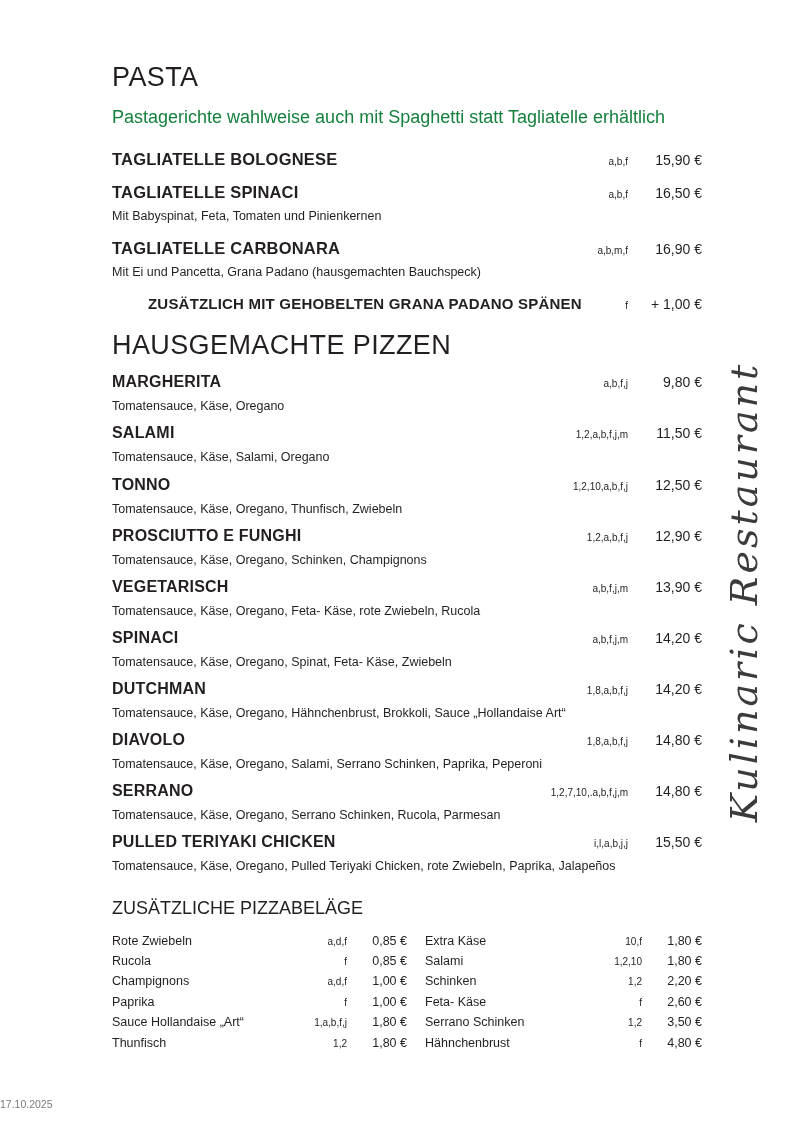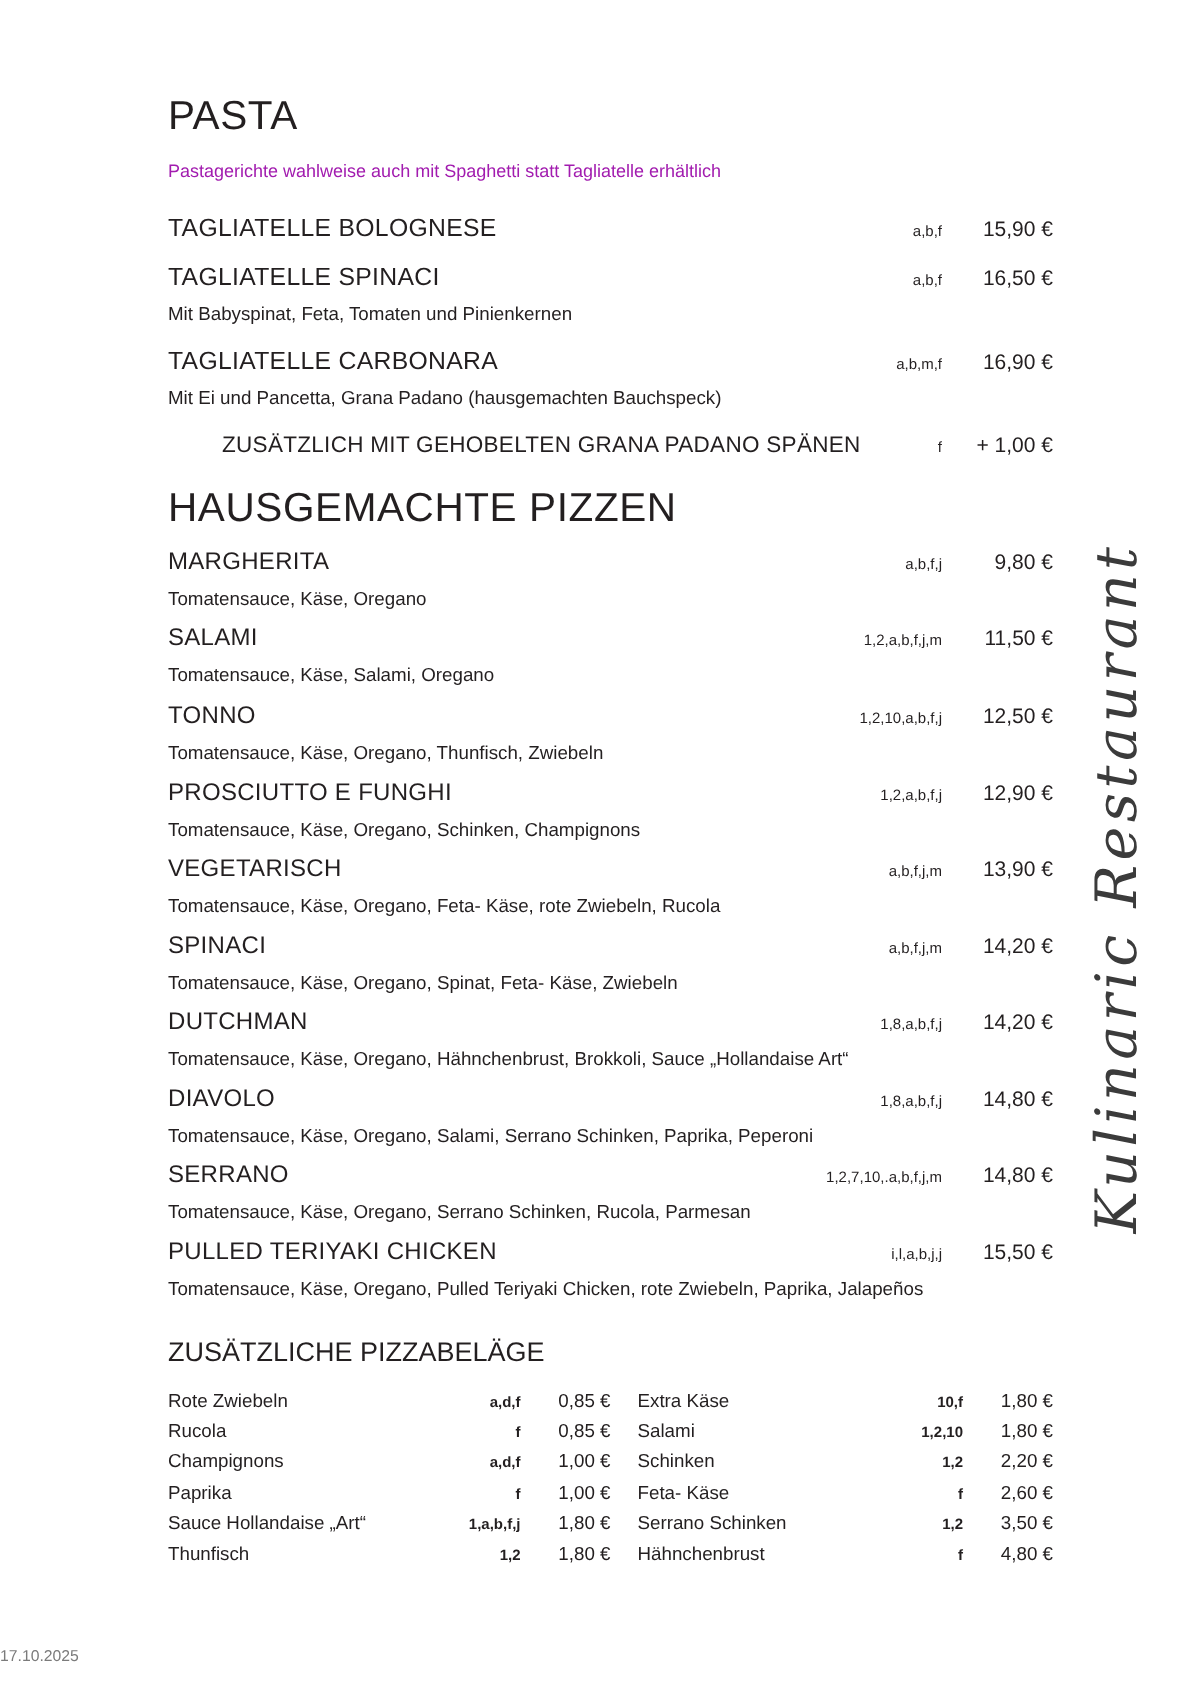--- a/index.html
+++ b/index.html
@@ -34,43 +34,43 @@
     font-weight: 400;
     letter-spacing: 0.4px;
     margin: 0 0 14px 0;
     color: #231f20;
   }
   h1.section-title.second {
     margin-top: 18px;
     margin-bottom: 12px;
   }
   .intro-note {
-    font-size: 12px;
+    font-size: 18px;
     margin: 0 0 22px 0;
-    color: #a21caf;
+    color: #15803d;
   }
   h2.sub-title {
     font-size: 18px;
     font-weight: 400;
     margin: 22px 0 12px 0;
     color: #231f20;
   }
 
   
   .dish {
     margin-bottom: 14px;
   }
   .dish-head {
     display: flex;
     align-items: baseline;
     width: 100%;
   }
   .dish-name {
     font-size: 16.5px;
-    font-weight: 400;
+    font-weight: 700;
     letter-spacing: 0.2px;
     flex: 1 1 auto;
     white-space: nowrap;
   }
   .dish-alg {
     font-size: 10px;
     color: #231f20;
     text-align: right;
     flex: 0 0 auto;
     padding-right: 12px;
@@ -114,21 +114,20 @@
   .topping-name {
     flex: 1 1 auto;
     white-space: nowrap;
   }
   .topping-alg {
     flex: 0 0 auto;
     font-size: 10px;
     text-align: left;
     padding-right: 12px;
     white-space: nowrap;
-    font-weight: bold;
   }
   .topping-price {
     flex: 0 0 48px;
     text-align: right;
     white-space: nowrap;
   }
   .topping-col.right .topping-row { padding-left: 18px; }
 
   
   .footer-date {

